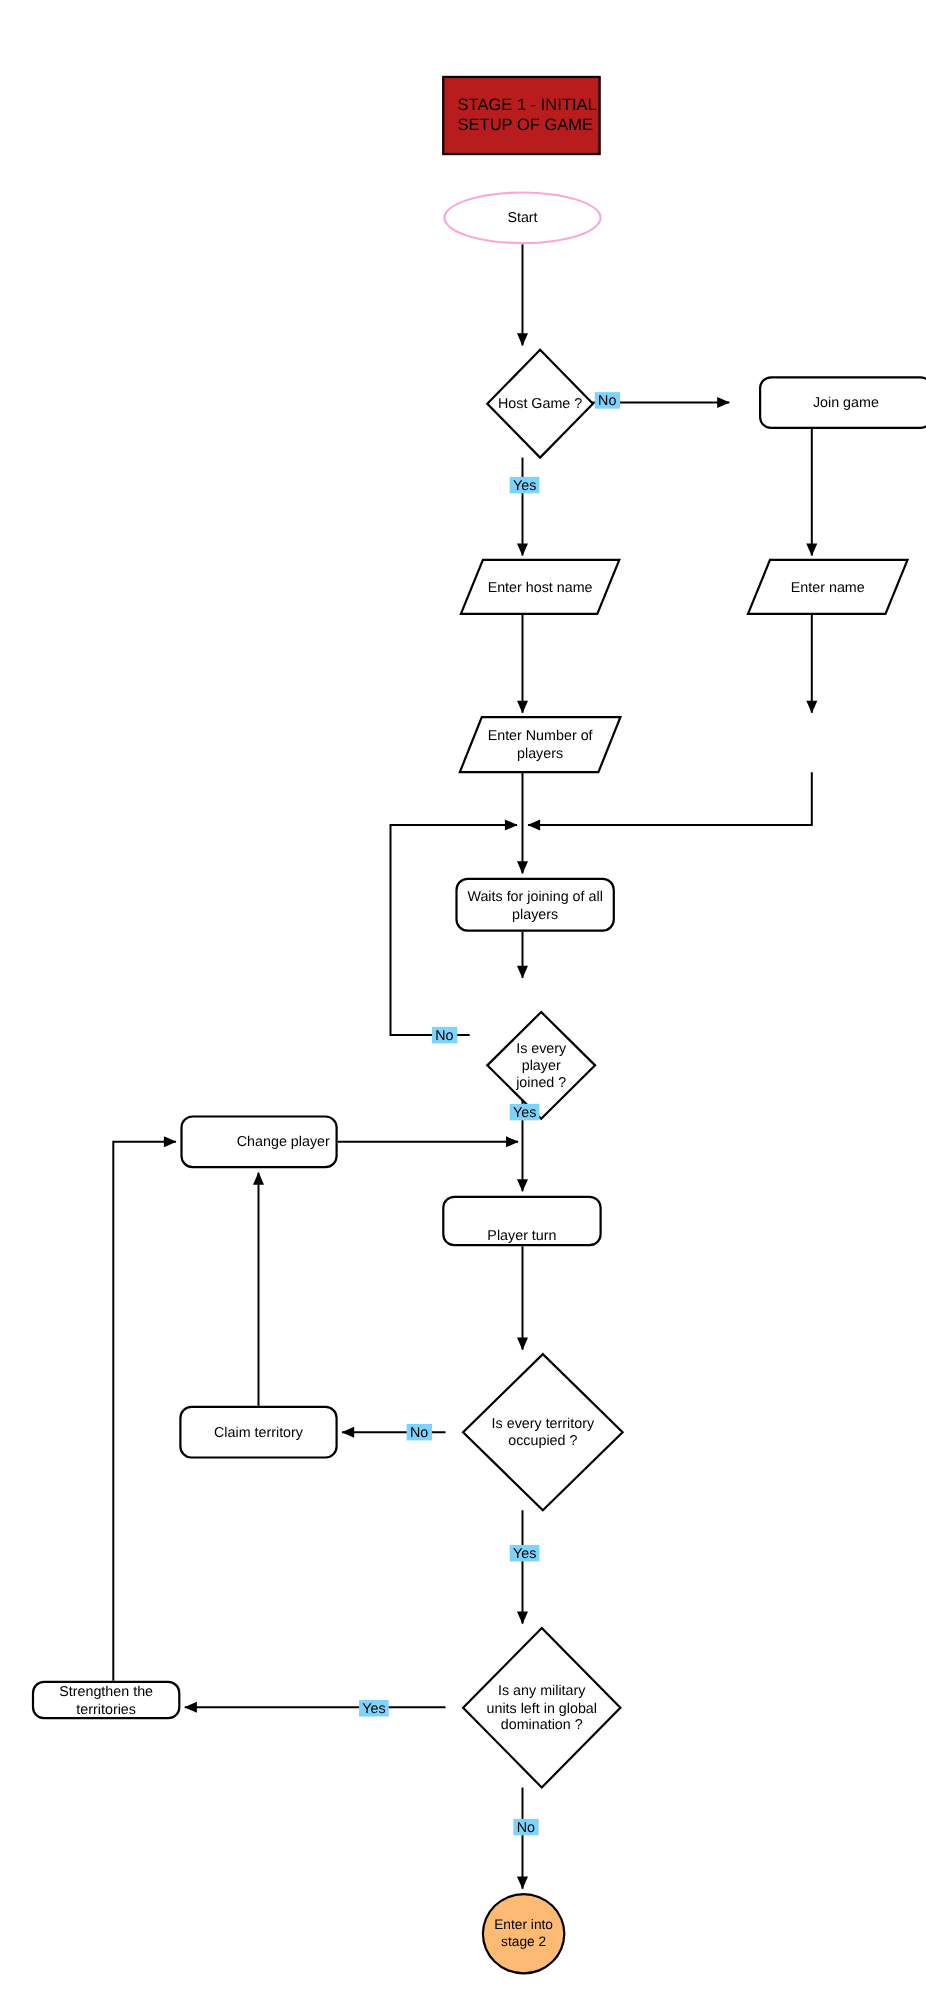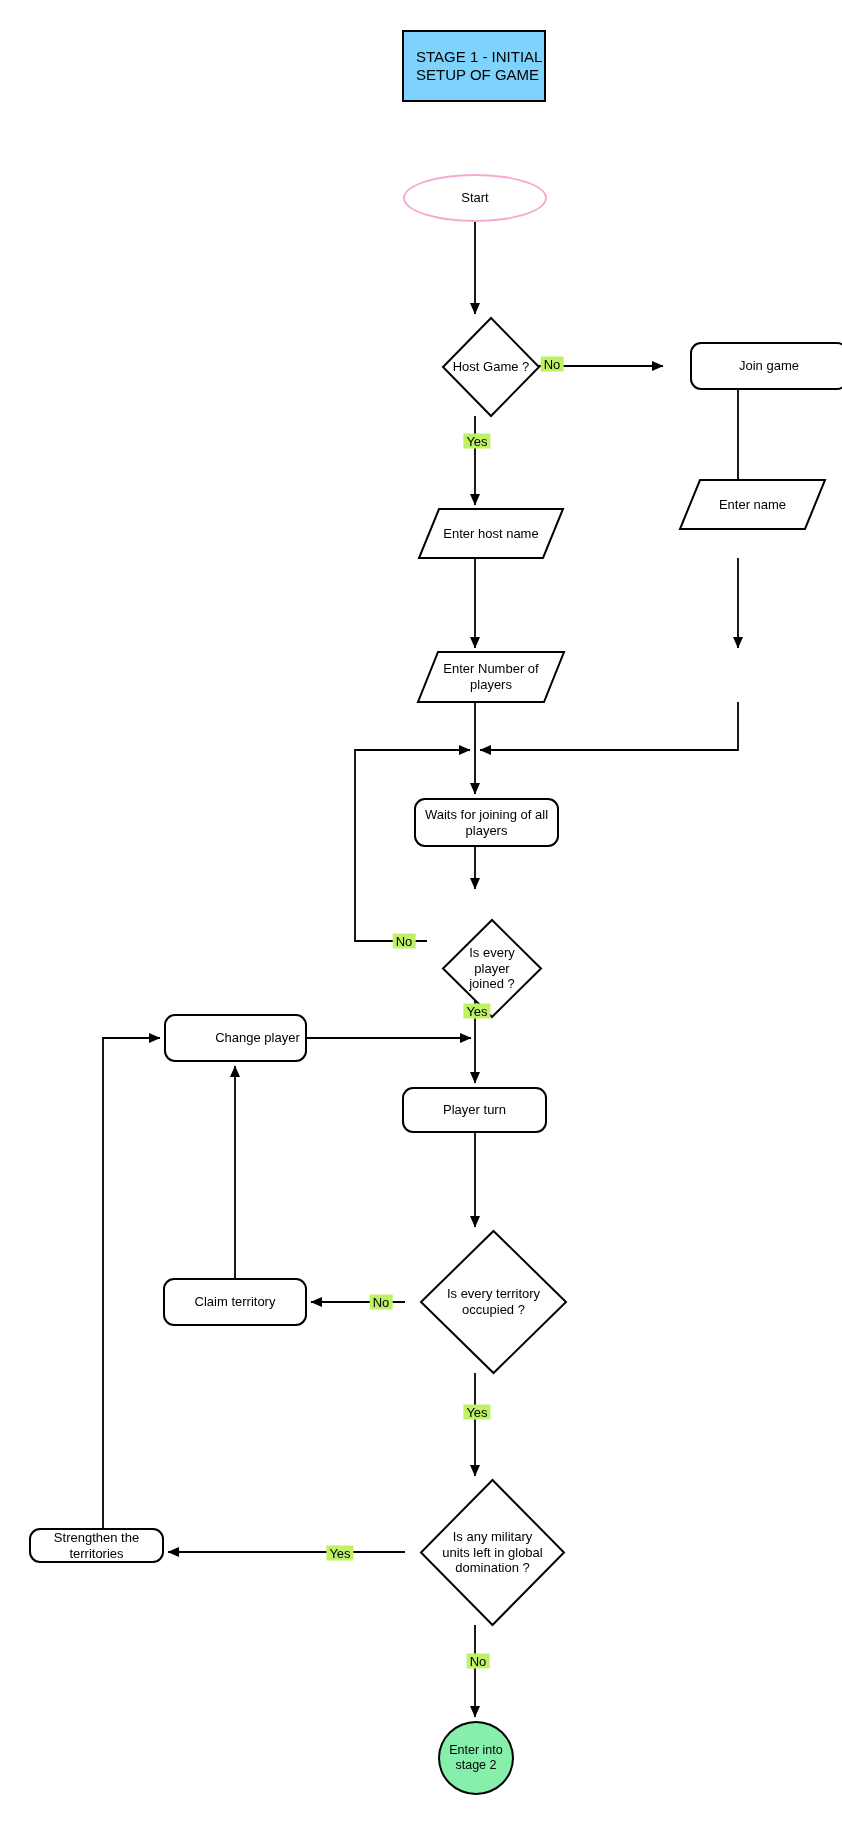--- a/index.html
+++ b/index.html
@@ -27,43 +27,43 @@
     font-size: 13px;
     line-height: 1.2;
     z-index: 2;
     box-sizing: border-box;
   }
   .node .label {
     position: relative;
     z-index: 2;
     white-space: pre-line;
   }
-  .rect    { border: 2px solid #000; background: #7dd3fc; }
+  .rect    { border: 2px solid #000; background: #b91c1c; margin-top: 39px; }
   .rounded { border: 2px solid #000; background: #fff; border-radius: 11px; }
   .ellipse { border: 2px solid #f9a8d4; background: #fff; border-radius: 50%; }
-  .circle  { border: 2px solid #000; background: #86efac; border-radius: 50%; font-size: 12.5px; }
+  .circle  { border: 2px solid #000; background: #fdba74; border-radius: 50%; font-size: 12.5px; }
   .title-box {
     font-size: 15px;
     justify-content: flex-start;
     text-align: left;
     padding-left: 12px;
   }
   .poly { background: transparent; border: none; margin-left: 16px; }
   .poly .shape {
     position: absolute; left: 0; top: 0;
     width: 100%; height: 100%;
     overflow: visible;
   }
   .poly .shape polygon {
     fill: #ffffff; stroke: #000000; stroke-width: 2; stroke-linejoin: miter;
   }
   .edge-label {
     position: absolute;
     transform: translate(-50%, -50%);
-    background: #bef264;
+    background: #7dd3fc;
     padding: 0 3px;
     font-size: 13px;
     z-index: 3;
     white-space: nowrap;
   }
 </style>
 </head>
 <body>
 
 <div class="canvas">
@@ -115,21 +115,21 @@
     <div class="label">Join game</div>
   </div>
 
   <div class="node poly" style="left:403px; top:509px; width:144px; height:49px;">
     <svg class="shape" viewBox="0 0 144 49" preserveAspectRatio="none">
       <polygon points="20,0 144,0 124,49 0,49"></polygon>
     </svg>
     <div class="label">Enter host name</div>
   </div>
 
-  <div class="node poly" style="left:664px; top:480px; width:145px; height:49px;">
+  <div class="node poly" style="left:664px; top:509px; width:145px; height:49px;">
     <svg class="shape" viewBox="0 0 145 49" preserveAspectRatio="none">
       <polygon points="20,0 145,0 125,49 0,49"></polygon>
     </svg>
     <div class="label">Enter name</div>
   </div>
 
   <div class="node poly" style="left:402px; top:652px; width:146px; height:50px;">
     <svg class="shape" viewBox="0 0 146 50" preserveAspectRatio="none">
       <polygon points="20,0 146,0 126,50 0,50"></polygon>
     </svg>
@@ -149,21 +149,21 @@
     </svg>
     <div class="label">Is every
 player
 joined ?</div>
   </div>
 
   <div class="node rounded" style="left:164px; top:1014px; width:143px; height:48px;padding-left:44px;">
     <div class="label">Change player</div>
   </div>
 
-  <div class="node rounded" style="left:402px; top:1087px; width:145px; height:46px;">
+  <div class="node rounded" style="left:402px; top:1087px; width:145px; height:46px;align-items:flex-end;">
     <div class="label">Player turn</div>
   </div>
 
   <div class="node poly" style="left:405px; top:1231px; width:145px; height:142px;">
     <svg class="shape" viewBox="0 0 145 142" preserveAspectRatio="none">
       <polygon points="72.5,0 145,71 72.5,142 0,71"></polygon>
     </svg>
     <div class="label">Is every territory
 occupied ?</div>
   </div>

